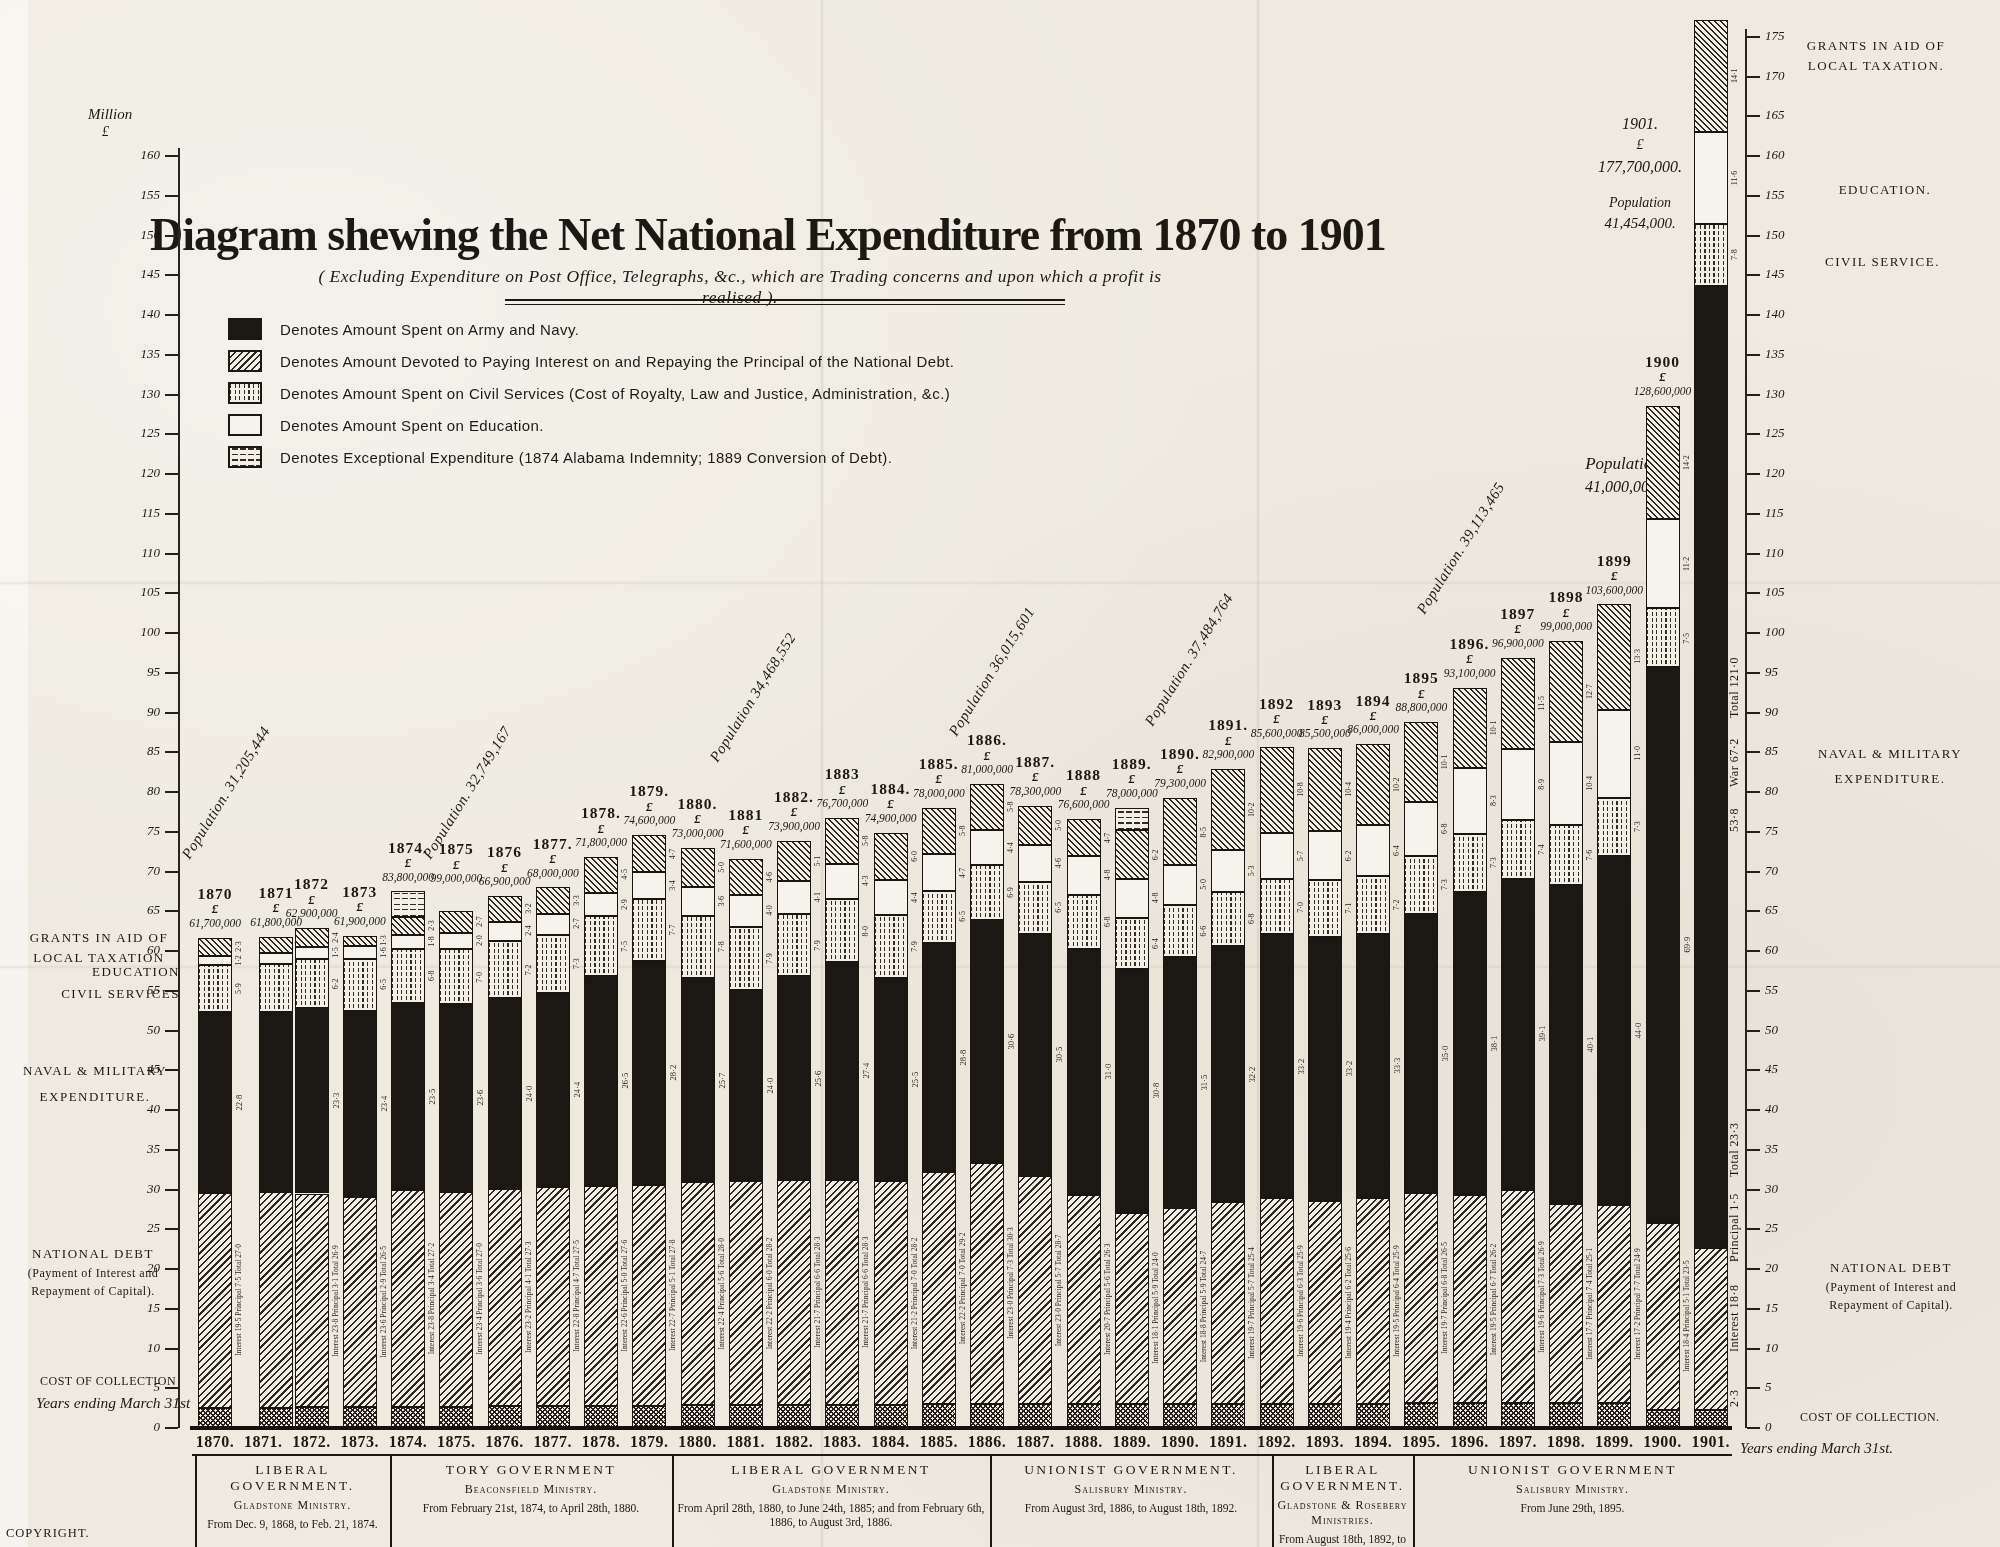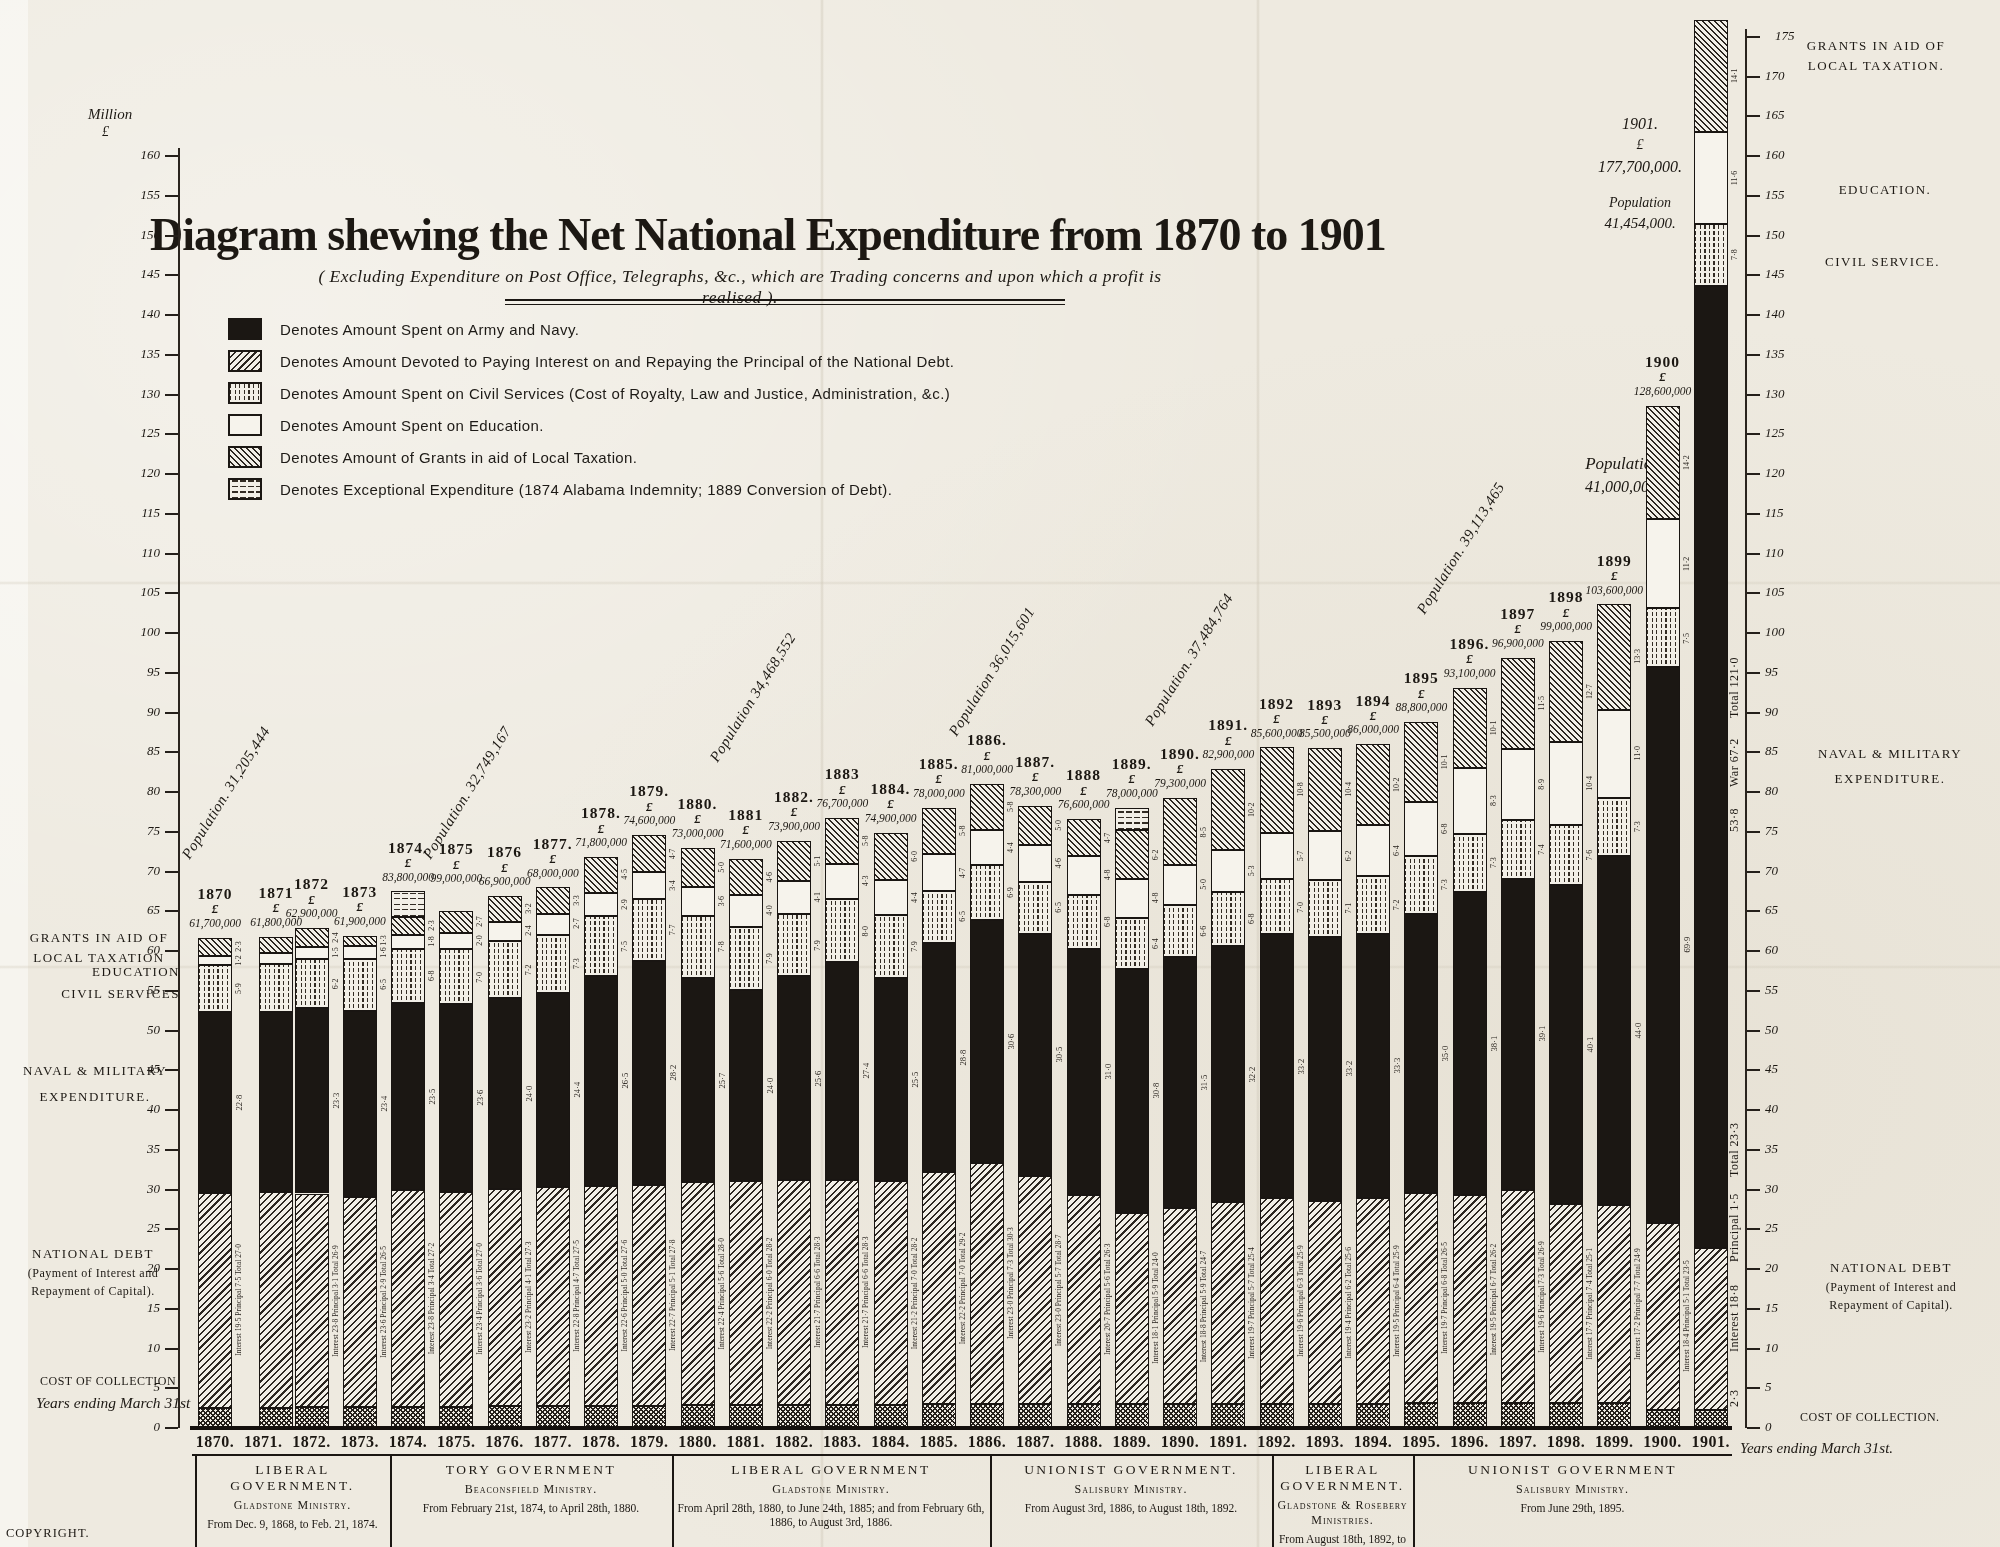--- a/index.html
+++ b/index.html
@@ -94,24 +94,20 @@
       <div class="sw p-debt"></div>
       <div class="ltxt">Denotes Amount Devoted to Paying Interest on and Repaying the Principal of the National Debt.</div>
     </div>
     <div class="lrow">
       <div class="sw p-civil"></div>
       <div class="ltxt">Denotes Amount Spent on Civil Services (Cost of Royalty, Law and Justice, Administration, &amp;c.)</div>
     </div>
     <div class="lrow">
       <div class="sw p-edu"></div>
       <div class="ltxt">Denotes Amount Spent on Education.</div>
-    </div>
-    <div class="lrow">
-      <div class="sw p-grants"></div>
-      <div class="ltxt">Denotes Amount of Grants in aid of Local Taxation.</div>
     </div>
     <div class="lrow">
       <div class="sw p-exc"></div>
       <div class="ltxt">Denotes Exceptional Expenditure (1874 Alabama Indemnity; 1889 Conversion of Debt).</div>
     </div>
   </div>
 
 <div class="abs ital" style="left:88px;top:106px;font-size:15px">Million</div>
 <div class="abs ital" style="left:102px;top:124px;font-size:14px">£</div>
 
@@ -298,21 +294,21 @@
     <div class="tlab abs" style="top: 226.5px; left: 1765px;">150</div>
     <div class="tick abs" style="top: 194.75px; width: 13px; left: 1747px;"></div>
     <div class="tlab abs" style="top: 186.75px; left: 1765px;">155</div>
     <div class="tick abs" style="top: 155px; width: 13px; left: 1747px;"></div>
     <div class="tlab abs" style="top: 147px; left: 1765px;">160</div>
     <div class="tick abs" style="top: 115.25px; width: 13px; left: 1747px;"></div>
     <div class="tlab abs" style="top: 107.25px; left: 1765px;">165</div>
     <div class="tick abs" style="top: 75.5px; width: 13px; left: 1747px;"></div>
     <div class="tlab abs" style="top: 67.5px; left: 1765px;">170</div>
     <div class="tick abs" style="top: 35.75px; width: 13px; left: 1747px;"></div>
-    <div class="tlab abs" style="top: 27.75px; left: 1765px; margin-left: 10px;">175</div>
+    <div class="tlab abs" style="top: 27.75px; left: 1765px;">175</div>
   </div>
 <div id="bars" class="abs" style="inset:0">
     <div class="bar" style="left: 198px; height: 490.515px;">
       <div class="seg p-cost" style="bottom: 0px; height: 19.875px;"></div>
       <div class="seg p-debt" style="bottom: 19.875px; height: 214.65px;"></div>
       <div class="seg p-war" style="bottom: 234.525px; height: 181.26px;"></div>
       <div class="seg p-civil" style="bottom: 415.785px; height: 46.905px;"></div>
       <div class="seg p-edu" style="bottom: 462.69px; height: 9.54px;"></div>
       <div class="seg p-grants" style="bottom: 472.23px; height: 18.285px;"></div>
       <div class="rlab" style="height: 214.65px; bottom: 19.875px; font-size: 7.5px;">Interest 19·5   Principal 7·5   Total 27·0</div>

